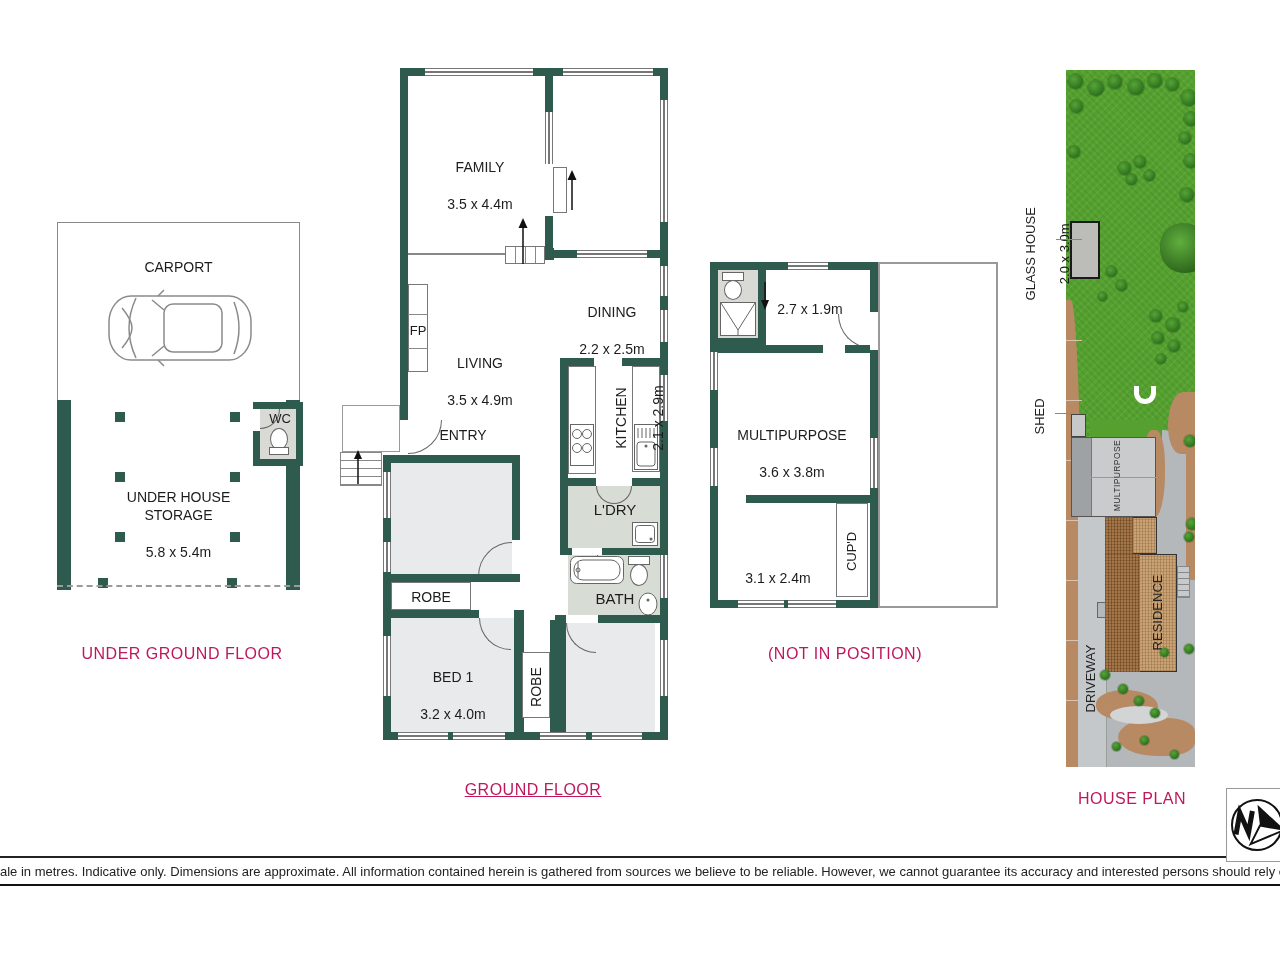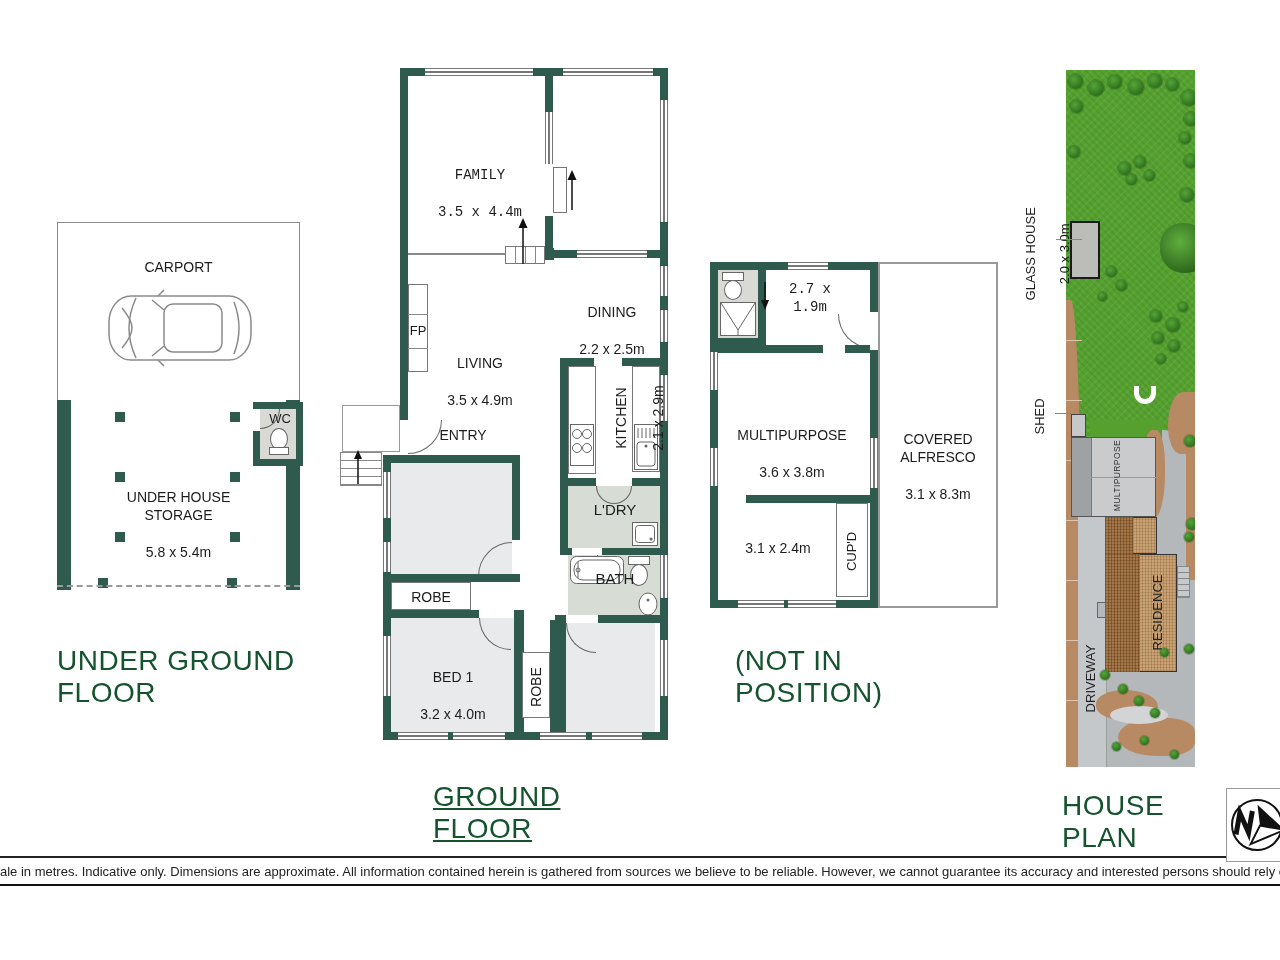--- a/index.html
+++ b/index.html
@@ -12,21 +12,21 @@
           font-family:"Liberation Sans",sans-serif;color:var(--ink);}
   .abs{position:absolute;}
   .wall{position:absolute;background:var(--wall);}
   .thinline{position:absolute;background:#888;}
   .fillroom{position:absolute;background:var(--room);}
   .fillwet{position:absolute;background:var(--wet);}
   .winH{position:absolute;background:linear-gradient(to bottom,#777 0 1px,#fff 1px 3px,#777 3px 5px,#fff 5px 7px,#777 7px 8px);}
   .winV{position:absolute;background:linear-gradient(to right,#777 0 1px,#fff 1px 3px,#777 3px 5px,#fff 5px 7px,#777 7px 8px);}
   .gap{position:absolute;background:#fff;}
   .lbl{position:absolute;text-align:center;white-space:pre-line;line-height:1.3;font-size:14px;color:#1c1c1c;}
-  .title{position:absolute;text-align:left;font-size:28px;letter-spacing:.5px;color:#14532d;}
+  .title{position:absolute;text-align:center;font-size:16px;letter-spacing:.5px;color:#be185d;}
   .vrot{transform:rotate(-90deg);}
   .box{position:absolute;background:#fff;border:1px solid #777;box-sizing:border-box;}
   .arc{position:absolute;box-sizing:border-box;}
   .post{position:absolute;width:10px;height:10px;background:var(--wall);}
   .steps{position:absolute;background:repeating-linear-gradient(to bottom,#fff 0 7px,#888 7px 8px);border:1px solid #888;box-sizing:border-box;}
   .bush{position:absolute;border-radius:50%;background:radial-gradient(circle at 38% 35%,#55a437,#2c6e1c 75%);box-shadow:0 0 0 1px rgba(20,60,10,.25);}
   .hatchD{background-image:repeating-linear-gradient(90deg,rgba(50,25,0,.30) 0 1px,transparent 1px 3px),repeating-linear-gradient(0deg,rgba(50,25,0,.22) 0 1px,transparent 1px 3px);}
   .hatchL{background-image:repeating-linear-gradient(90deg,rgba(90,50,10,.22) 0 1px,transparent 1px 3px),repeating-linear-gradient(0deg,rgba(90,50,10,.16) 0 1px,transparent 1px 3px);}
   svg{display:block;}
 </style>
@@ -189,21 +189,21 @@
         <circle cx="8" cy="14" r="2" fill="none" stroke="#666"></circle>
     </svg>
     <div class="abs" style="left:628px;top:556px;width:20px;height:30px;">
       <div style="position:absolute;left:0;top:0;width:20px;height:7px;background:#fff;border:1px solid #666;"></div>
       <div style="position:absolute;left:2px;top:8px;width:16px;height:20px;background:#fff;border:1px solid #666;border-radius:50%;"></div>
     </div>
     <svg class="abs" style="left:638px;top:592px;" width="20" height="24" viewBox="0 0 20 24">
       <ellipse cx="10" cy="12" rx="9" ry="11" fill="#fff" stroke="#666"></ellipse>
         <circle cx="10" cy="8" r="1.5" fill="#666"></circle>
     </svg>
-    <div class="lbl" style="left:585px;top:569px;width:60px;font-size:15px;">BATH</div>
+    <div class="lbl" style="left:585px;top:589px;width:60px;font-size:15px;">BATH</div>
 
     <div class="wall" style="left:383px;top:455px;width:137px;height:8px;"></div>
     <div class="wall" style="left:383px;top:463px;width:8px;height:277px;"></div>
     <div class="winV" style="left:383px;top:472px;width:8px;height:46px;"></div>
     <div class="winV" style="left:383px;top:542px;width:8px;height:30px;"></div>
     <div class="winV" style="left:383px;top:636px;width:8px;height:60px;"></div>
     <div class="wall" style="left:512px;top:463px;width:8px;height:115px;"></div>
     <div class="gap" style="left:512px;top:540px;width:8px;height:38px;"></div>
     <div class="arc" style="left:478px;top:542px;width:34px;height:34px;border-left:1px solid #666;border-top:1px solid #666;border-top-left-radius:100%;"></div>
     <div class="wall" style="left:383px;top:574px;width:137px;height:8px;"></div>
@@ -219,21 +219,21 @@
     <div class="wall" style="left:555px;top:615px;width:113px;height:8px;"></div>
     <div class="gap" style="left:566px;top:615px;width:32px;height:8px;"></div>
     <div class="arc" style="left:566px;top:623px;width:30px;height:30px;border-left:1px solid #666;border-bottom:1px solid #666;border-bottom-left-radius:100%;"></div>
 
     <div class="wall" style="left:383px;top:732px;width:285px;height:8px;"></div>
     <div class="winH" style="left:398px;top:732px;width:50px;height:8px;"></div>
     <div class="winH" style="left:453px;top:732px;width:52px;height:8px;"></div>
     <div class="winH" style="left:540px;top:732px;width:46px;height:8px;"></div>
     <div class="winH" style="left:592px;top:732px;width:50px;height:8px;"></div>
 
-    <div class="lbl" style="left:410px;top:148px;width:140px;font-family:Liberation Mono, monospace;">
+    <div class="lbl" style="left:410px;top:140px;width:140px;">
       <span>FAMILY</span><br>
       <span>3.5 x 4.4m</span>
     </div>
     <div class="lbl" style="left:552px;top:285px;width:120px;">
       <span>DINING</span><br>
       <span>2.2 x 2.5m</span>
     </div>
     <div class="lbl" style="left:410px;top:336px;width:140px;">
       <span>LIVING</span><br>
       <span>3.5 x 4.9m</span>
@@ -242,25 +242,20 @@
     <div class="lbl" style="left:393px;top:650px;width:120px;">
       <span>BED 1</span><br>
       <span>3.2 x 4.0m</span>
     </div>
     <div class="title" style="left:433px;top:781px;width:200px;text-decoration:underline;">GROUND FLOOR</div>
   </div>
 
   <div class="abs" style="left:0;top:0;width:1020px;height:700px;">
 
     <div class="abs" style="left:878px;top:262px;width:120px;height:346px;border:2px solid #999;box-sizing:border-box;"></div>
-    <div class="lbl" style="left:880px;top:412px;width:116px;">
-      <span>COVERED
-ALFRESCO</span><br>
-      <span>3.1 x 8.3m</span>
-    </div>
 
     <div class="wall" style="left:710px;top:262px;width:168px;height:8px;"></div>
     <div class="winH" style="left:788px;top:262px;width:40px;height:8px;"></div>
     <div class="wall" style="left:710px;top:270px;width:8px;height:338px;"></div>
     <div class="winV" style="left:710px;top:352px;width:8px;height:38px;"></div>
     <div class="winV" style="left:710px;top:448px;width:8px;height:38px;"></div>
     <div class="wall" style="left:870px;top:270px;width:8px;height:338px;"></div>
     <div class="gap" style="left:870px;top:312px;width:8px;height:38px;"></div>
     <div class="winV" style="left:870px;top:438px;width:8px;height:50px;"></div>
     <div class="wall" style="left:710px;top:600px;width:168px;height:8px;"></div>
@@ -286,26 +281,26 @@
     <div class="wall" style="left:845px;top:345px;width:25px;height:8px;"></div>
     <div class="wall" style="left:746px;top:495px;width:124px;height:8px;"></div>
 
     <div class="box" style="left:836px;top:503px;width:32px;height:94px;"></div>
     <div class="lbl vrot" style="left:817px;top:543px;width:70px;font-size:13px;">CUP'D</div>
 
     <svg class="abs" style="left:759px;top:282px;" width="12" height="28" viewBox="0 0 12 28">
         <line x1="6" y1="0" x2="6" y2="20" stroke="#111" stroke-width="1.5"></line>
         <polygon points="6,28 2,18 10,18" fill="#111"></polygon>
       </svg>
-    <div class="lbl" style="left:770px;top:280px;width:80px;font-family:Liberation Mono, monospace;">2.7 x 1.9m</div>
+    <div class="lbl" style="left:770px;top:300px;width:80px;">2.7 x 1.9m</div>
     <div class="lbl" style="left:722px;top:408px;width:140px;">
       <span>MULTIPURPOSE</span><br>
       <span>3.6 x 3.8m</span>
     </div>
-    <div class="lbl" style="left:736px;top:539px;width:84px;">3.1 x 2.4m</div>
+    <div class="lbl" style="left:736px;top:569px;width:84px;">3.1 x 2.4m</div>
     <div class="title" style="left:735px;top:645px;width:220px;">(NOT IN POSITION)</div>
   </div>
 
   <div class="abs" style="left:1000px;top:60px;width:280px;height:760px;">
     <div class="abs" style="left:66px;top:10px;width:129px;height:697px;overflow:hidden;background:var(--lawn);">
 
       <div class="abs" style="left:0;top:0;width:129px;height:697px;background-image:repeating-linear-gradient(45deg,rgba(0,70,0,.08) 0 2px,transparent 2px 5px),repeating-linear-gradient(-45deg,rgba(255,255,255,.05) 0 2px,transparent 2px 6px);"></div>
 
       <div class="abs" style="left:10px;top:372px;width:119px;height:325px;background:var(--pav);"></div>
       <div class="abs" style="left:20px;top:358px;width:110px;height:30px;background:var(--pav);border-radius:45% 55% 0 0;"></div>

